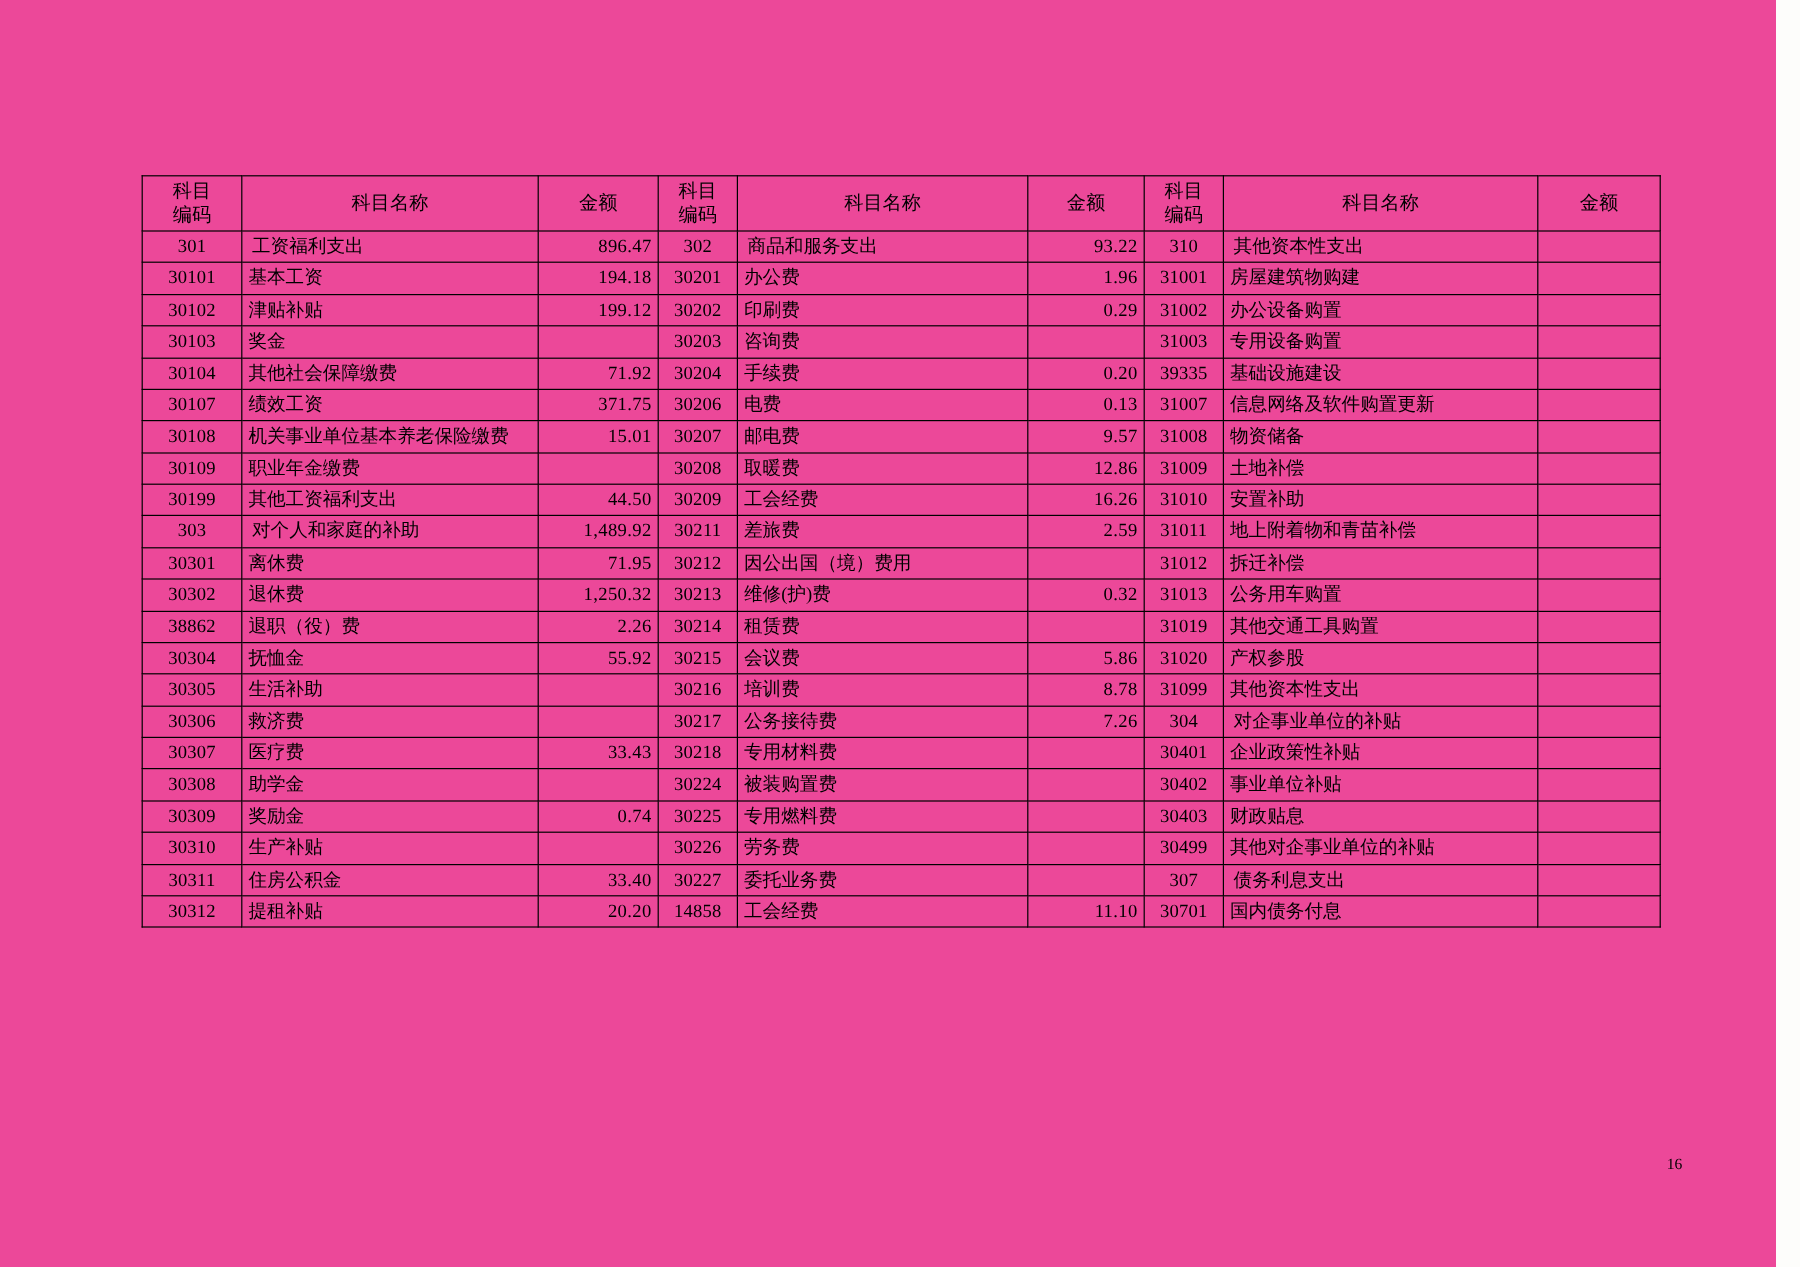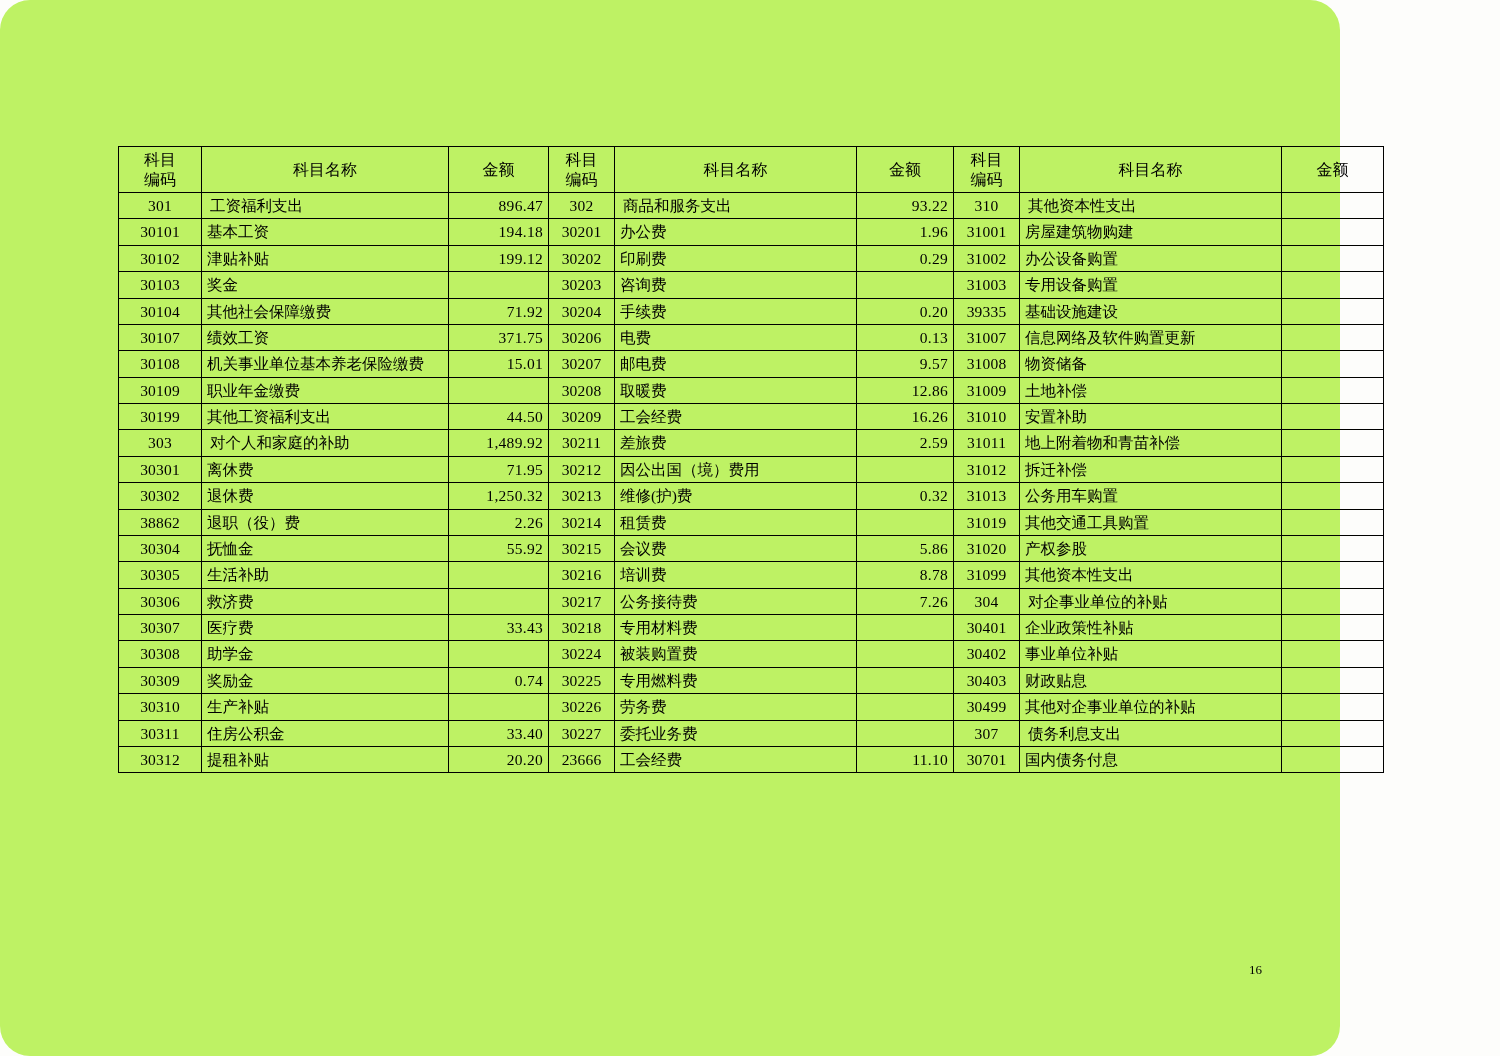--- a/index.html
+++ b/index.html
@@ -11,24 +11,23 @@
     width: 1500px;
     height: 1056px;
     position: relative;
     font-family: "Liberation Serif", "DejaVu Serif", serif;
     color: #000;
     overflow: hidden;
   }
   .page {
     position: absolute;
     left: 0; top: 0;
-    width: 1340px;
+    width: 1480px;
     height: 1056px;
-    background: #bef264;
-    border-radius: 30px;
+    background: #ec4899;
   }
   .table-wrap {
     position: absolute;
     left: 118px;
     top: 146px;
     width: 1265px;
   }
   table.budget {
     border-collapse: collapse;
     width: 100%;
@@ -373,21 +372,21 @@
             <td class="name">委托业务费</td>
             <td class="amt"></td>
             <td class="code">307</td>
             <td class="name lvl0">债务利息支出</td>
             <td class="amt"></td>
           </tr>
           <tr>
             <td class="code">30312</td>
             <td class="name">提租补贴</td>
             <td class="amt">20.20</td>
-            <td class="code">23666</td>
+            <td class="code">14858</td>
             <td class="name">工会经费</td>
             <td class="amt">11.10</td>
             <td class="code">30701</td>
             <td class="name">国内债务付息</td>
             <td class="amt"></td>
           </tr>
         </tbody>
     </table>
   </div>
 

